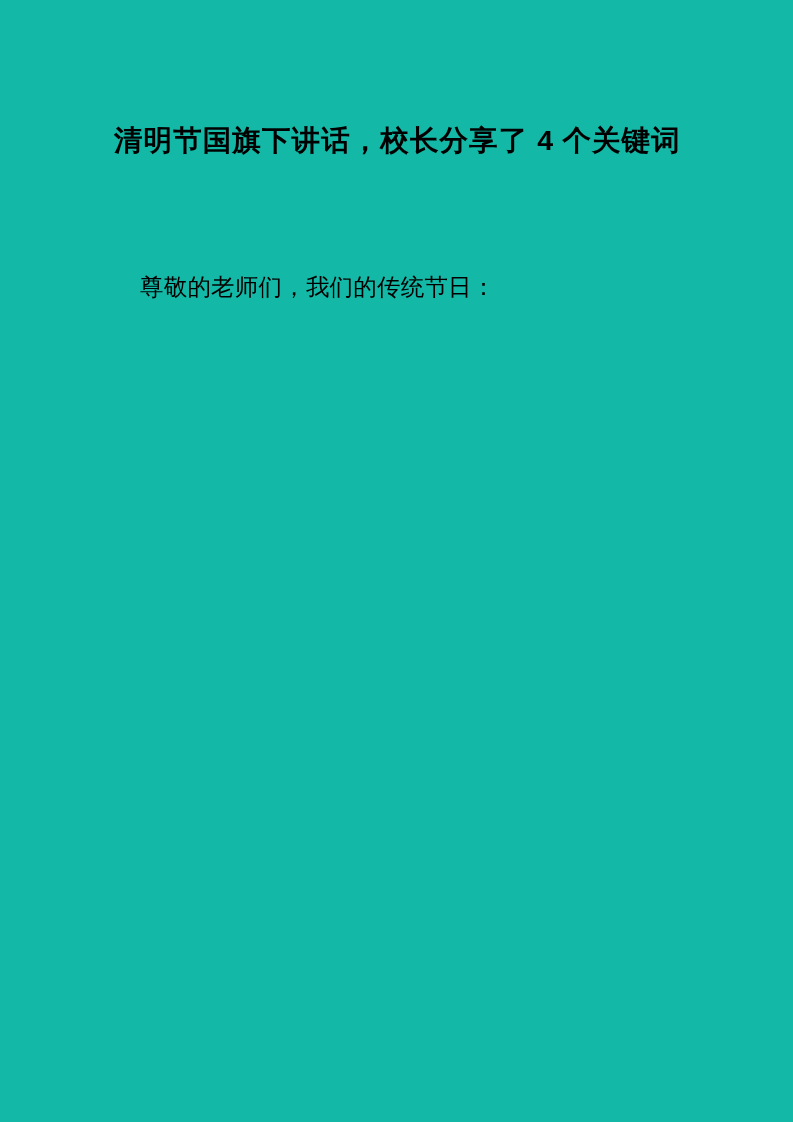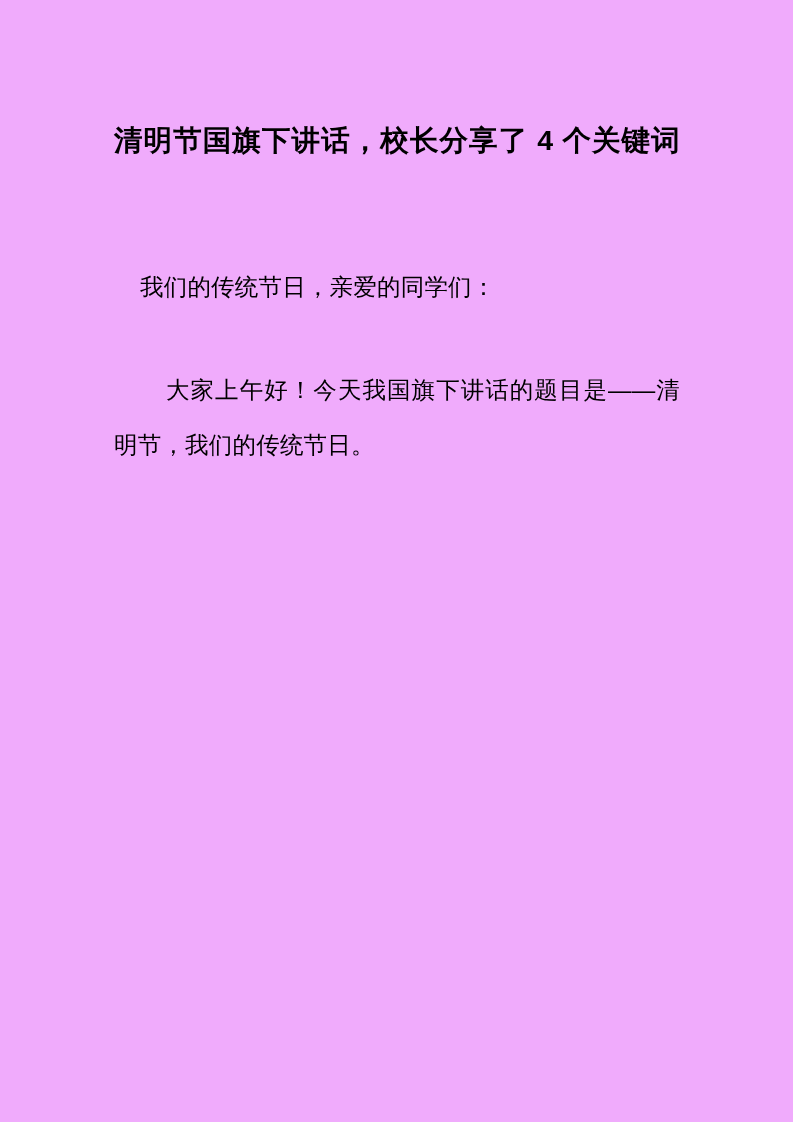--- a/index.html
+++ b/index.html
@@ -13,21 +13,21 @@
     overflow: hidden;
     font-family: "Liberation Sans", "DejaVu Sans", sans-serif;
     color: #000000;
     -webkit-font-smoothing: antialiased;
   }
 
   .page {
     position: relative;
     width: 793px;
     height: 1122px;
-    background: #f0abfc;
+    background: #14b8a6;
     box-sizing: border-box;
   }
 
   .content {
     position: absolute;
     left: 114px;
     top: 120px;
     width: 566px;
   }
 
@@ -88,24 +88,23 @@
 
 <div class="page">
   <div class="content">
 
     <div class="doc-title">
       <p class="title-line-1">清明节国旗下讲话，校长分享了 4 个关键词</p>
     </div>
 
     <div class="body-block">
 
-      <p class="para greeting">我们的传统节日，亲爱的同学们：</p>
+      <p class="para greeting">尊敬的老师们，我们的传统节日：</p>
 
       <div class="spacer-sm"></div>
 
-      <p class="para indented">大家上午好！今天我国旗下讲话的题目是——清明节，我们的传统节日。</p>
 
       <div class="spacer-md"></div>
 
 
     </div>
   </div>
 </div>
 
 </body></html>

